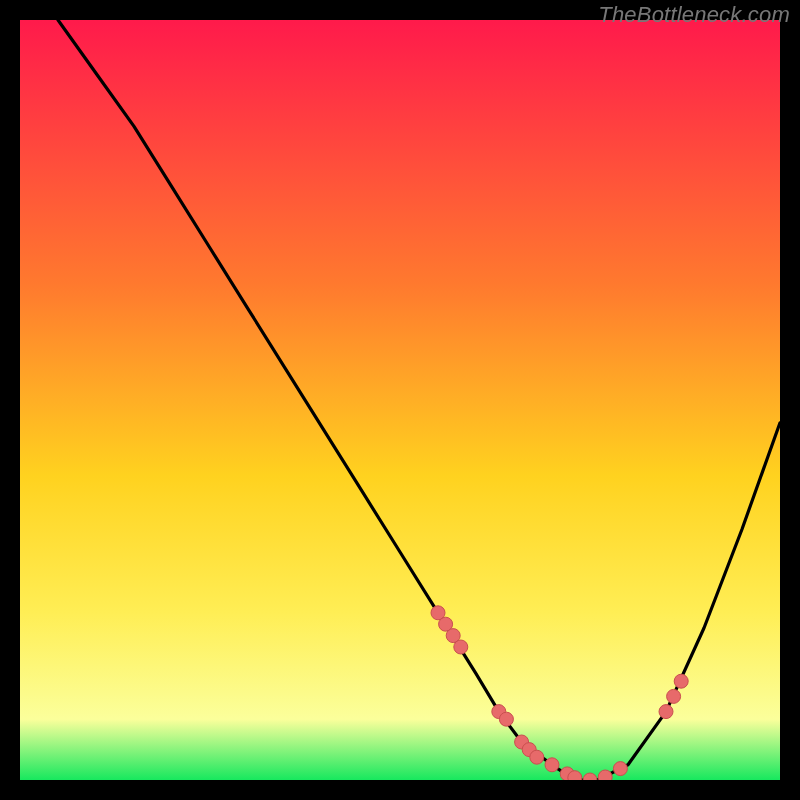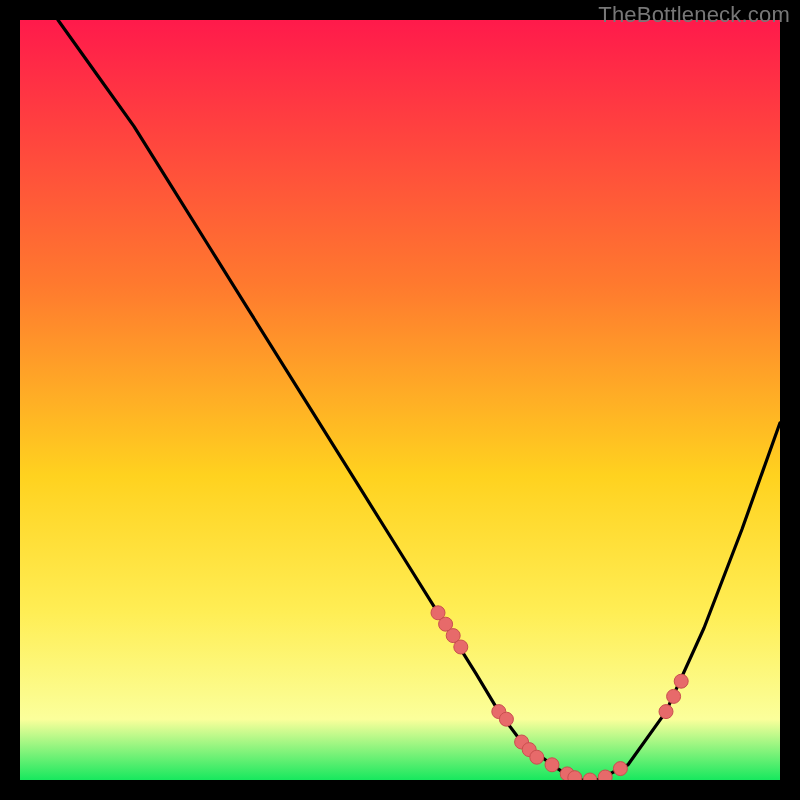--- a/index.html
+++ b/index.html
@@ -29,20 +29,21 @@
   .attribution {
     position: absolute;
     top: 2px;
     right: 10px;
     color: #777;
     font-size: 22px;
     font-weight: 500;
     letter-spacing: 0.2px;
     z-index: 50;
     user-select: none;
+    font-style: italic;
   }
   svg {
     display: block;
   }
 </style>
 </head>
 <body>
 
 <div class="attribution">TheBottleneck.com</div>
 

